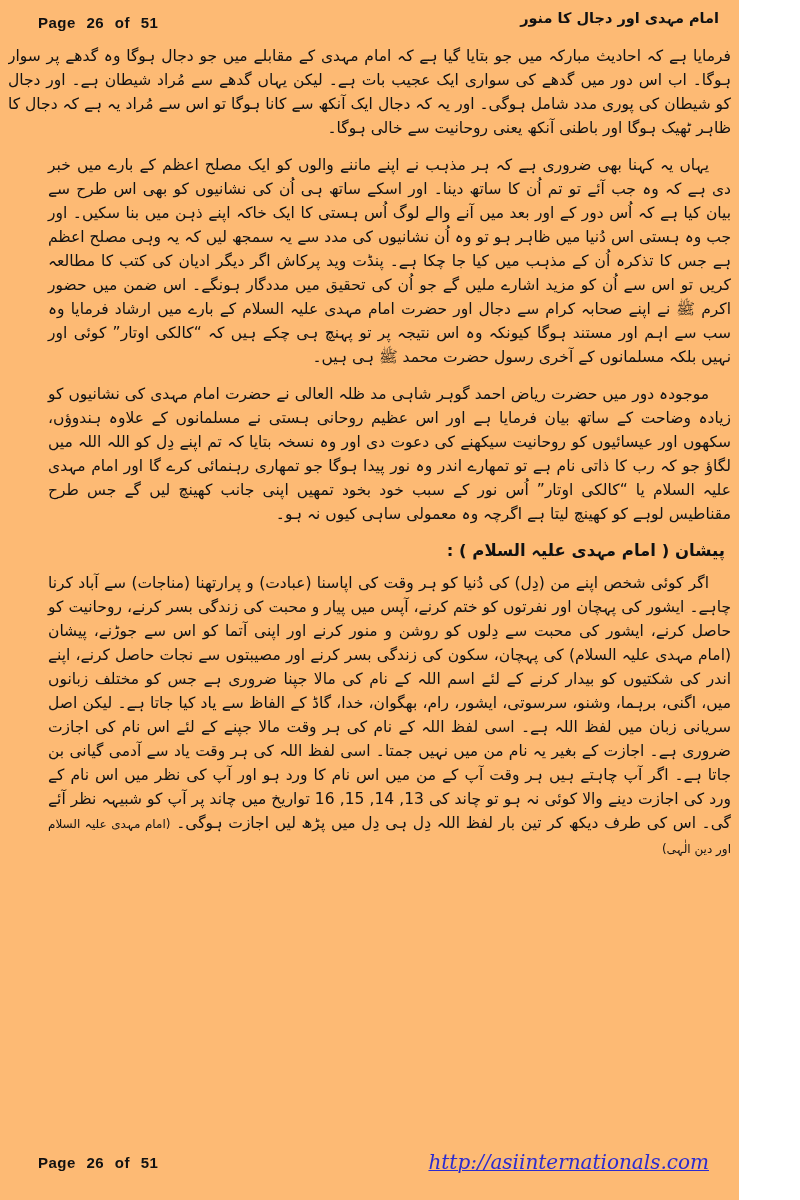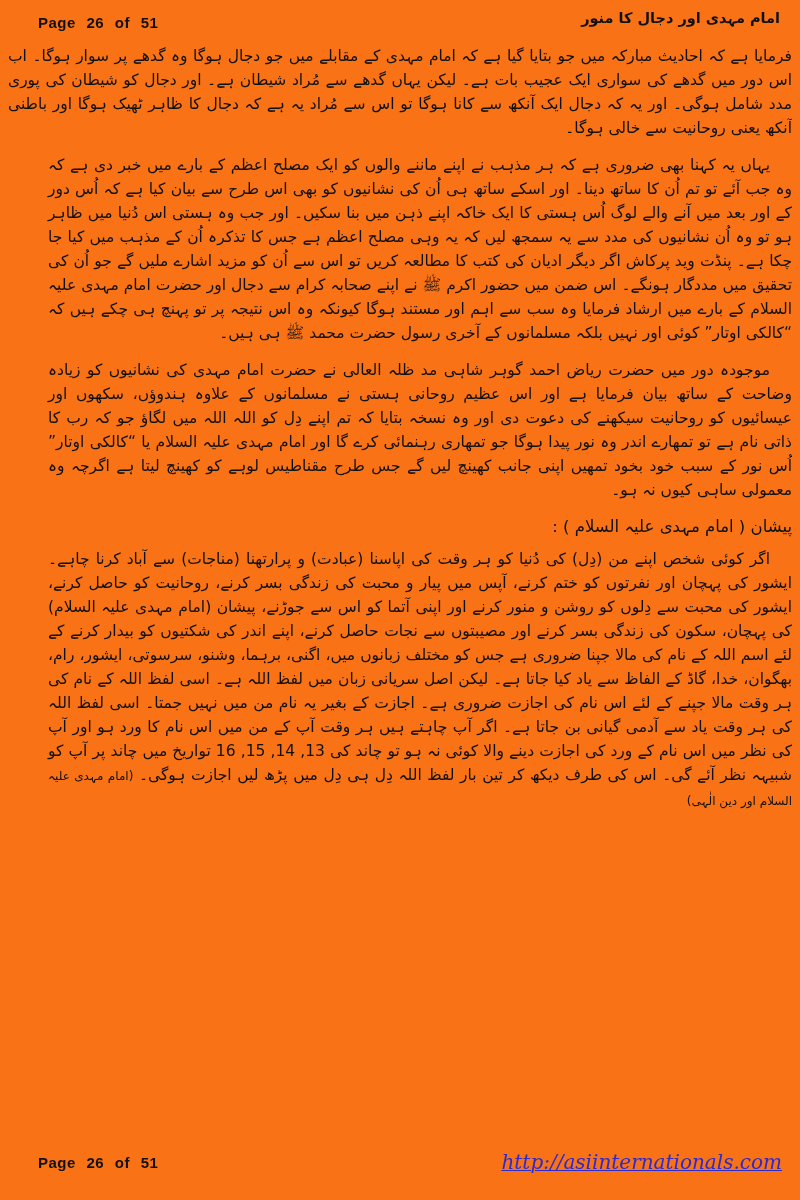--- a/index.html
+++ b/index.html
@@ -4,23 +4,23 @@
 <style>
   * { margin: 0; padding: 0; box-sizing: border-box; }
 
   html, body {
     width: 800px;
     background: #ffffff;
   }
 
   .page {
     position: relative;
-    width: 800px;
+    width: 739px;
     height: 1200px;
-    background: #f97316;
+    background: #fdba74;
     overflow: hidden;
     color: #111111;
   }
 
   
   .page-header {
     position: absolute;
     top: 10px;
     left: 38px;
     right: 16px;
@@ -60,40 +60,40 @@
     font-size: 15.5px;
     line-height: 24px;
     text-align: justify;
     color: #111111;
   }
   .content p.para { margin: 0 0 13px 0; }
   .content p.indent { text-indent: 22px; margin-left: 40px; }
   .section-heading {
     font-family: "DejaVu Sans", sans-serif;
     font-size: 16.5px;
-    font-weight: normal;
-    margin: 6px 0 8px 0;
+    font-weight: bold;
+    margin: 6px 6px 8px 0;
     text-align: right;
   }
   .citation {
     font-size: 12px;
   }
 
   
   .page-footer {
     position: absolute;
     left: 38px;
     right: 14px;
     bottom: 24px;
     height: 26px;
   }
   .page-footer .page-label { position: absolute; left: 0; top: 4px; }
   .footer-url {
     position: absolute;
-    right: 4px;
+    right: 16px;
     top: 0;
     font-family: "DejaVu Serif", serif;
     font-style: italic;
     font-size: 20px;
     color: #2b2bd0;
     text-decoration: underline;
     text-decoration-thickness: 1px;
     cursor: pointer;
   }
 </style>

